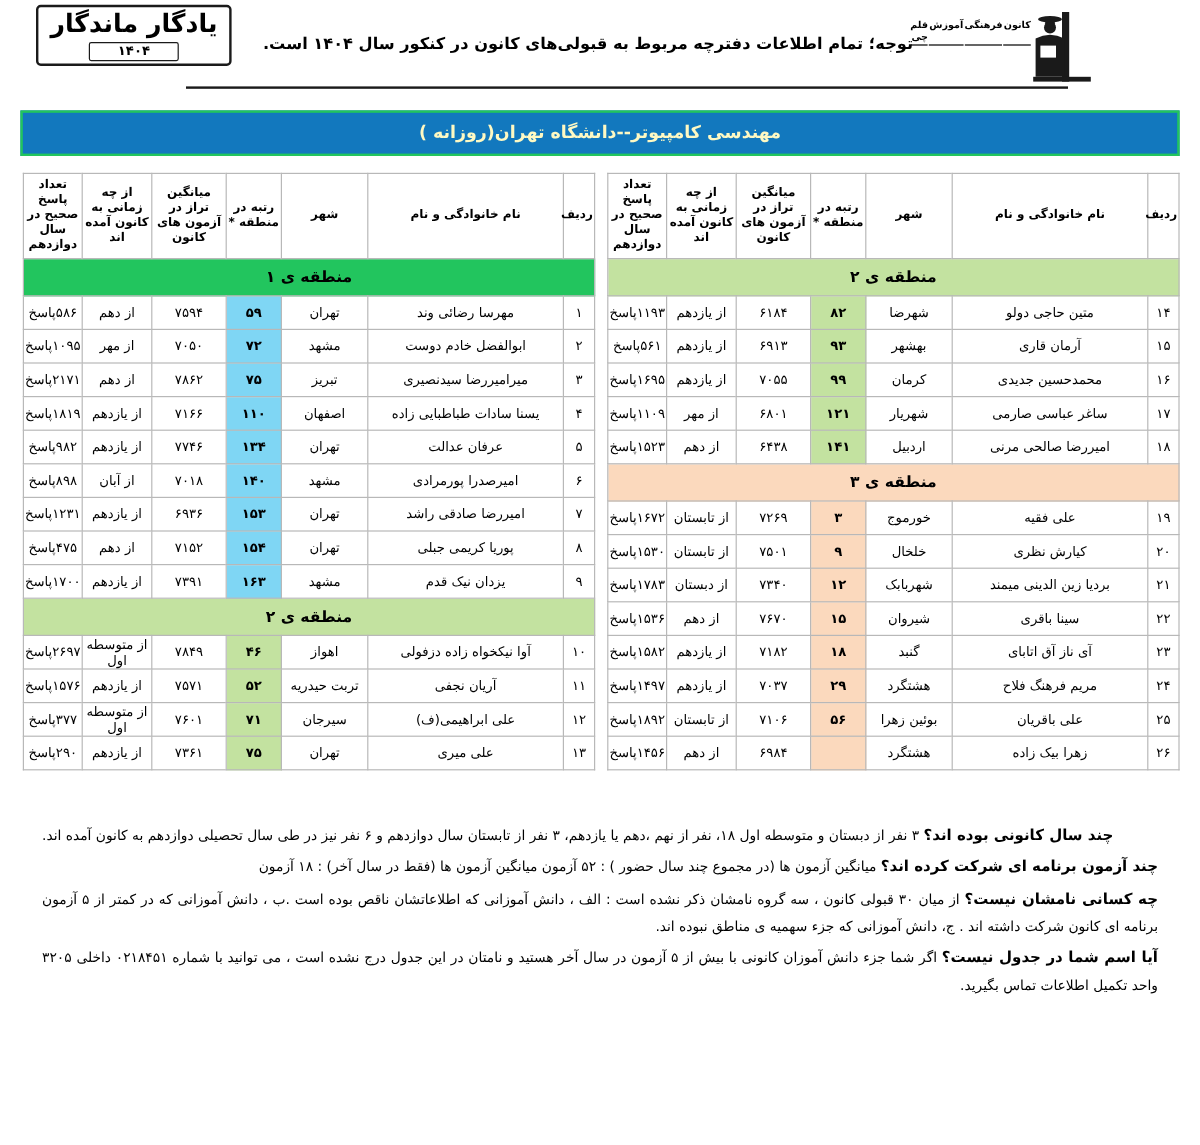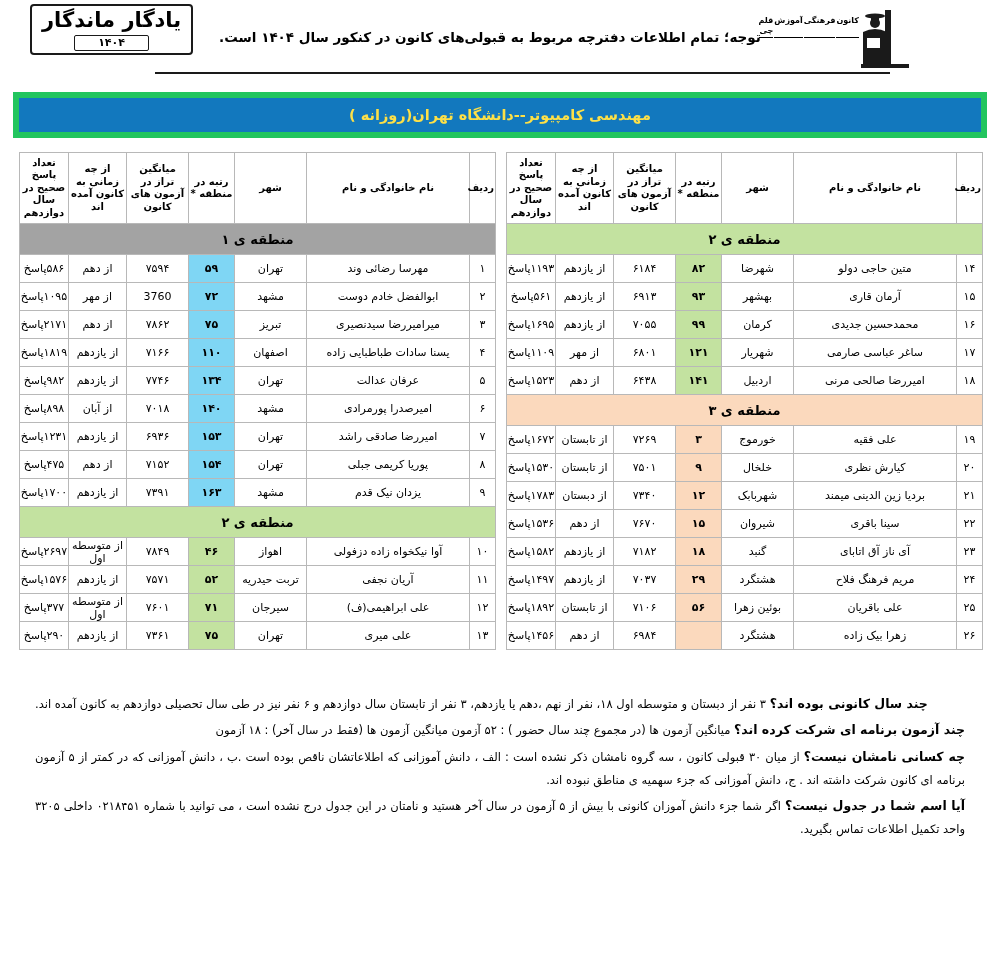--- a/index.html
+++ b/index.html
@@ -110,27 +110,27 @@
     left: 155px;
     border-top: 2px solid #1a1a1a;
   }
 
   
   .title-bar {
     margin: 4px auto 0 auto;
     width: 962px;
     height: 34px;
     background: #1278be;
-    color: #fde047;
+    color: #fef9c3;
     display: flex;
     align-items: center;
     justify-content: center;
     font-size: 14.5px;
     font-weight: bold;
-    border: 6px solid #22c55e;
+    border: 2px solid #22c55e;
   }
 
   
   .tables-wrap {
     margin: 14px auto 0 auto;
     width: 962px;
     display: flex;
     flex-direction: row-reverse;
     justify-content: space-between;
     align-items: flex-start;
@@ -177,21 +177,21 @@
   td.cell-ans  { font-size: 10.5px; margin-top: 48px; }
   td.cell-since{ font-size: 10.5px; }
   td.cell-avg  { font-size: 11px; }
 
   tr.region-row td {
     font-size: 13px;
     font-weight: bold;
     height: 30px;
     text-align: center;
   }
-  .reg-1 { background: #a3a3a3; }
+  .reg-1 { background: #22c55e; }
   .reg-2 { background: #c3e2a0; }
   .reg-3 { background: #fbd9bd; }
 
   td.rank-1 { background: #7fd6f4; font-weight: bold; }
   td.rank-2 { background: #c3e2a0; font-weight: bold; }
   td.rank-3 { background: #fbd9bd; font-weight: bold; }
 
   
   .footer-notes {
     margin: 42px auto 0 auto;
@@ -286,21 +286,21 @@
           <td class="cell-rank rank-1">۵۹</td>
           <td class="cell-avg">۷۵۹۴</td>
           <td class="cell-since">از دهم</td>
           <td class="cell-ans">۵۸۶پاسخ</td>
         </tr>
         <tr>
           <td class="cell-idx">۲</td>
           <td class="cell-name">ابوالفضل خادم دوست</td>
           <td class="cell-city">مشهد</td>
           <td class="cell-rank rank-1">۷۲</td>
-          <td class="cell-avg">3760</td>
+          <td class="cell-avg">۷۰۵۰</td>
           <td class="cell-since">از مهر</td>
           <td class="cell-ans">۱۰۹۵پاسخ</td>
         </tr>
         <tr>
           <td class="cell-idx">۳</td>
           <td class="cell-name">میرامیررضا سیدنصیری</td>
           <td class="cell-city">تبریز</td>
           <td class="cell-rank rank-1">۷۵</td>
           <td class="cell-avg">۷۸۶۲</td>
           <td class="cell-since">از دهم</td>

